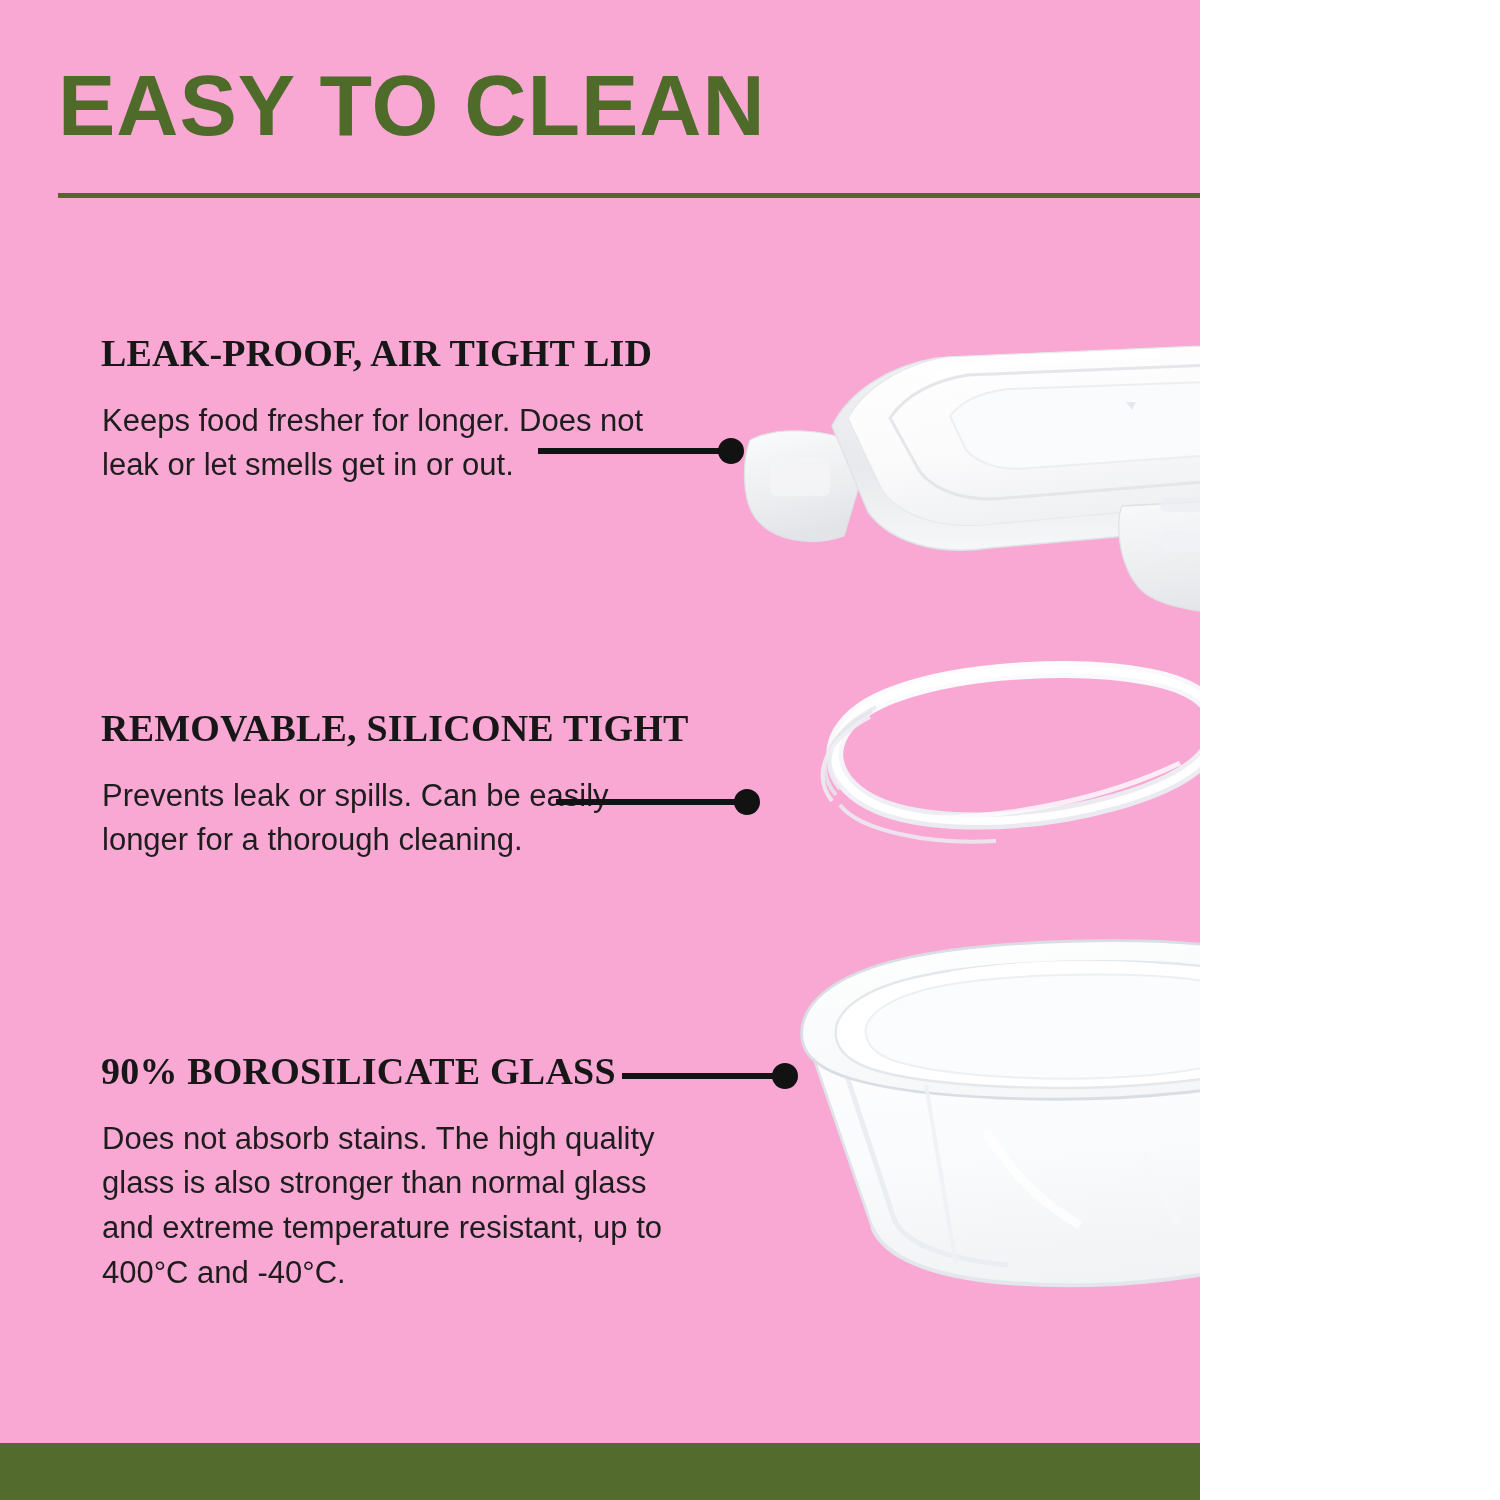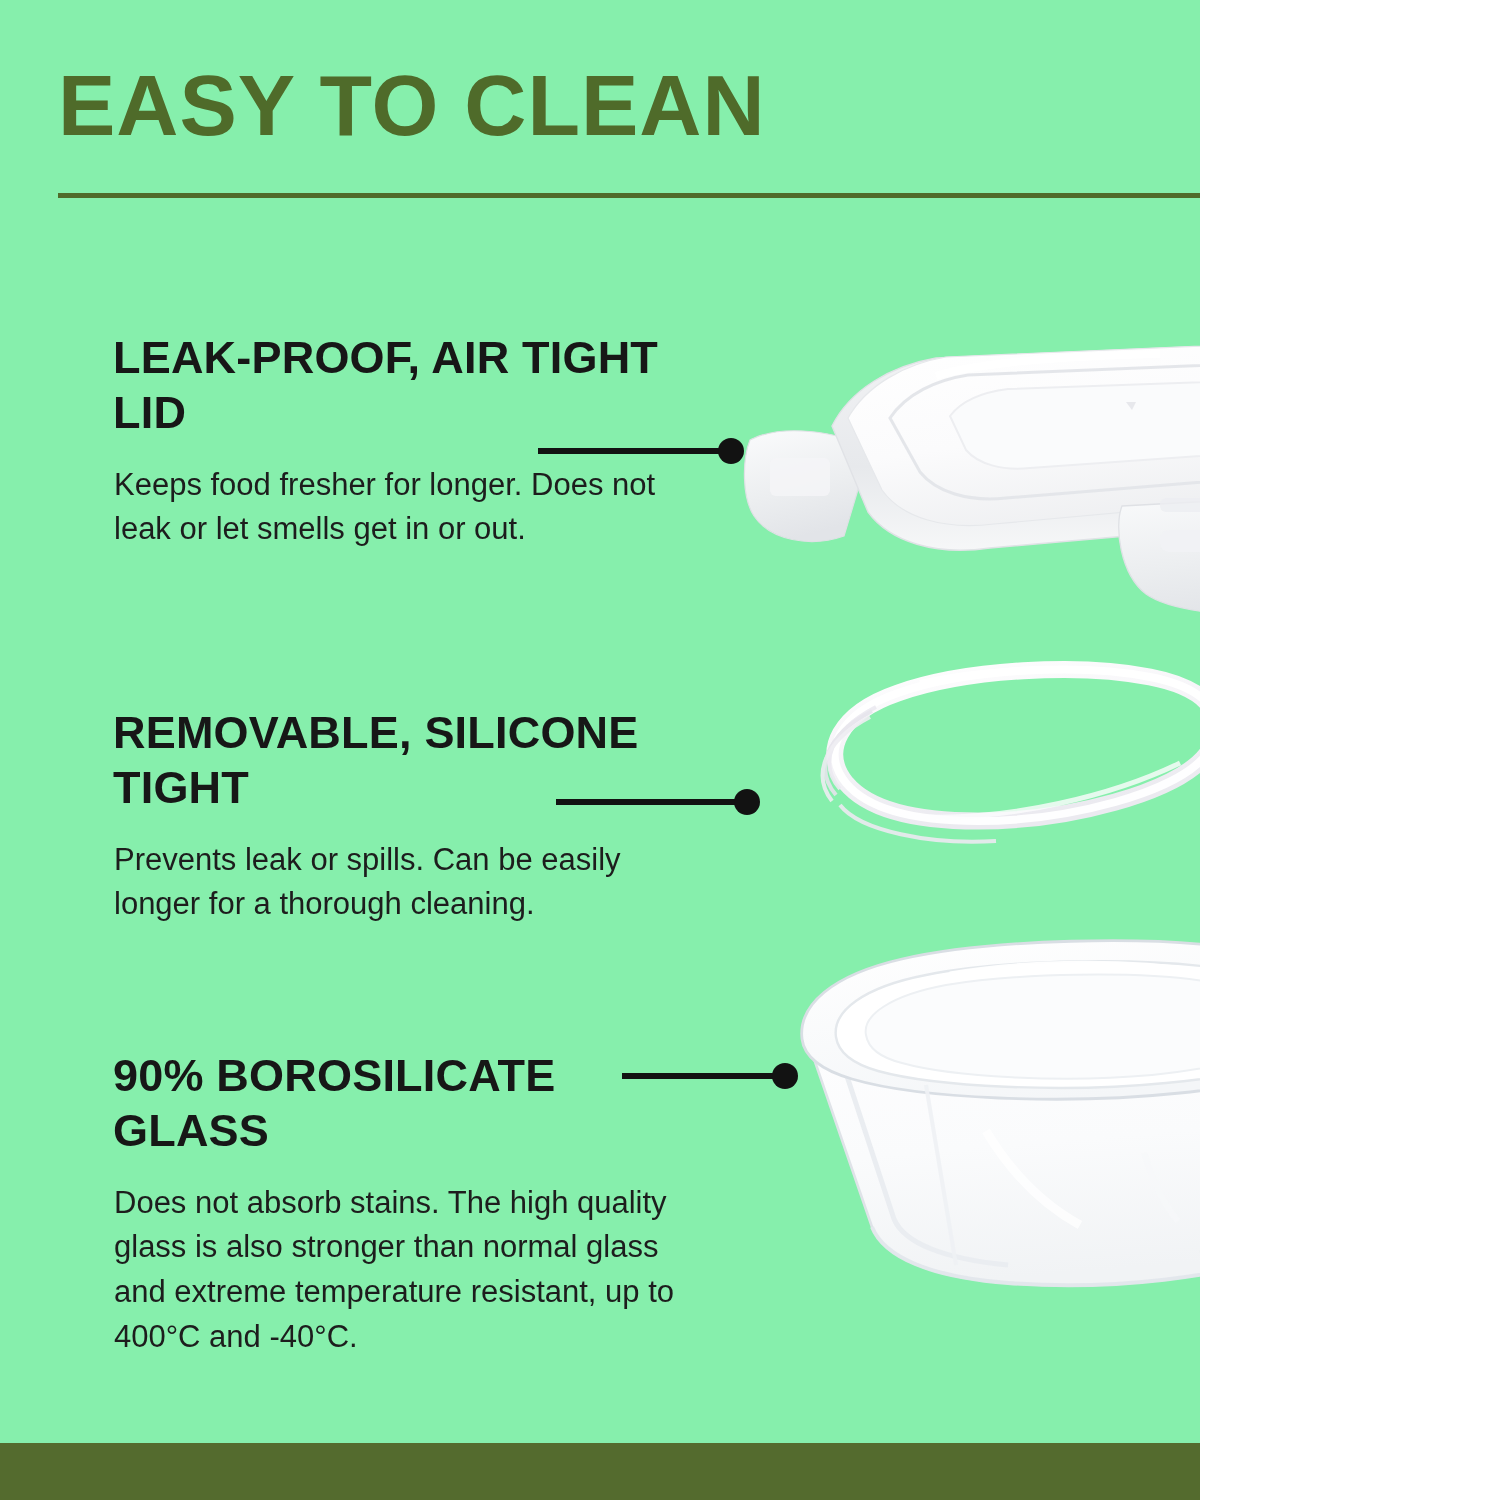--- a/index.html
+++ b/index.html
@@ -12,21 +12,21 @@
     background: #ffffff;
     font-family: "Liberation Sans", sans-serif;
     overflow: hidden;
     position: relative;
   }
 
   #page {
     position: relative;
     width: 1200px;
     height: 1500px;
-    background: #86efac;
+    background: #f9a8d4;
     overflow: hidden;
   }
 
   
   .page-title {
     position: absolute;
     left: 58px;
     top: 62px;
     font-size: 86px;
     font-weight: bold;
@@ -53,33 +53,34 @@
     height: 57px;
     background: #546B2E;
   }
 
   
   .feature {
     position: absolute;
     width: 600px;
   }
   .feature-title {
-    font-size: 45px;
+    font-size: 38px;
     font-weight: bold;
     line-height: 1.23;
     letter-spacing: 0.2px;
     color: #171717;
-    margin: 0 0 0 16px;
+    margin: 0 0 0 4px;
+    font-family: Liberation Serif, serif;
   }
   .feature-body {
     font-size: 31px;
     font-weight: normal;
     line-height: 1.44;
     color: #1d1d1d;
-    margin: 22px 0 0 17px;
+    margin: 22px 0 0 5px;
   }
 
   #feature-lid      { left: 97px; top: 330px; }
   #feature-gasket   { left: 97px; top: 705px; }
   #feature-glass    { left: 97px; top: 1048px; }
 
   
   .leader {
     position: absolute;
     height: 6px;

